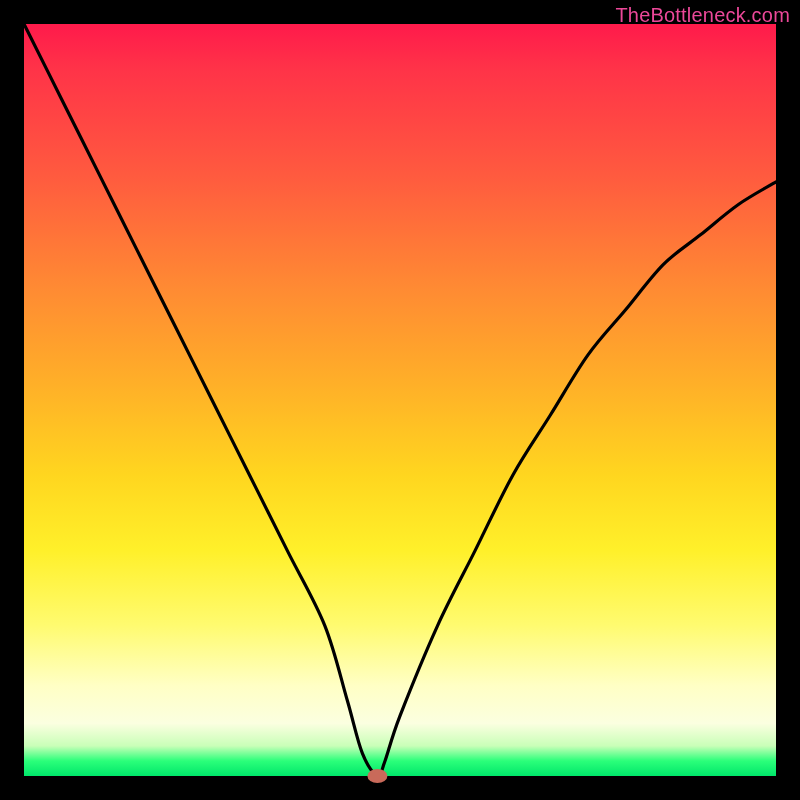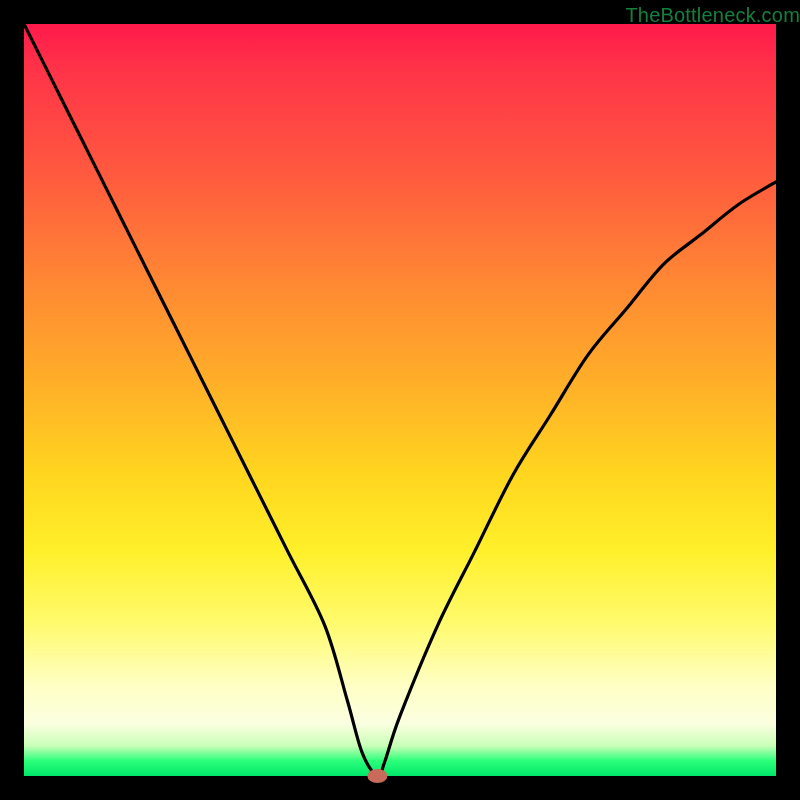--- a/index.html
+++ b/index.html
@@ -39,22 +39,22 @@
       #ffffc5 88%,
       #fbffe0 93%,
       #c9ffb8 96%,
       #2bff7a 98%,
       #00e66a 100%
     );
   }
   .watermark {
     position: absolute;
     top: 4px;
-    right: 0;
-    color: #15803d;
+    right: 10px;
+    color: #ec4899;
     font-size: 20px;
     font-weight: 500;
     letter-spacing: 0.2px;
     user-select: none;
   }
   svg.curve {
     position: absolute;
     left: 0;
     top: 0;
     width: 752px;

